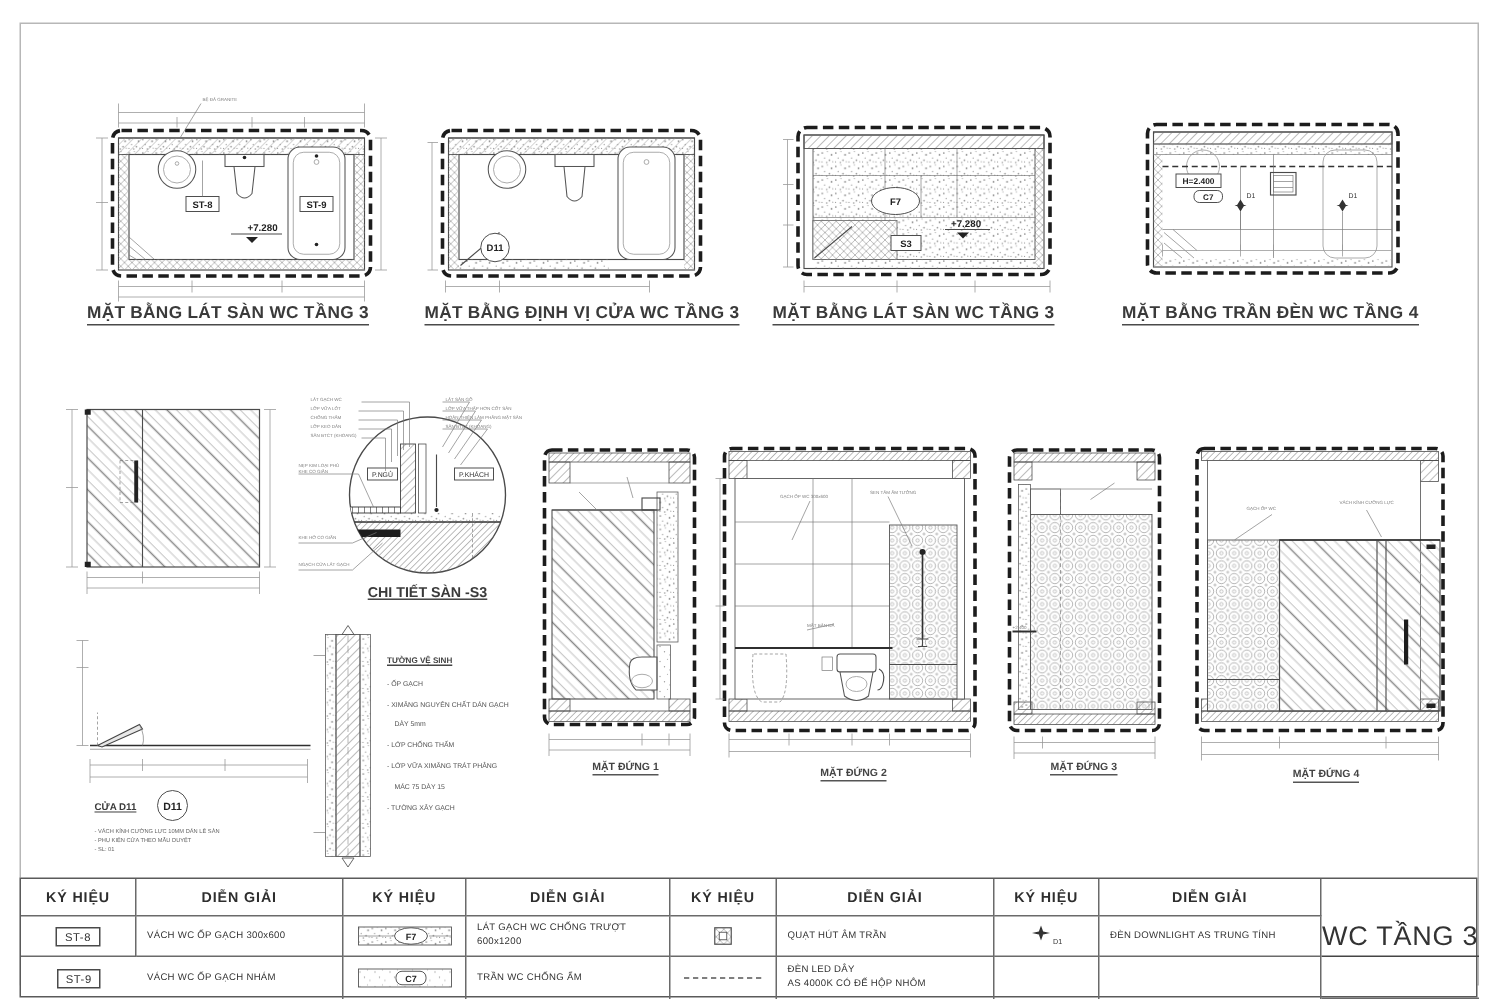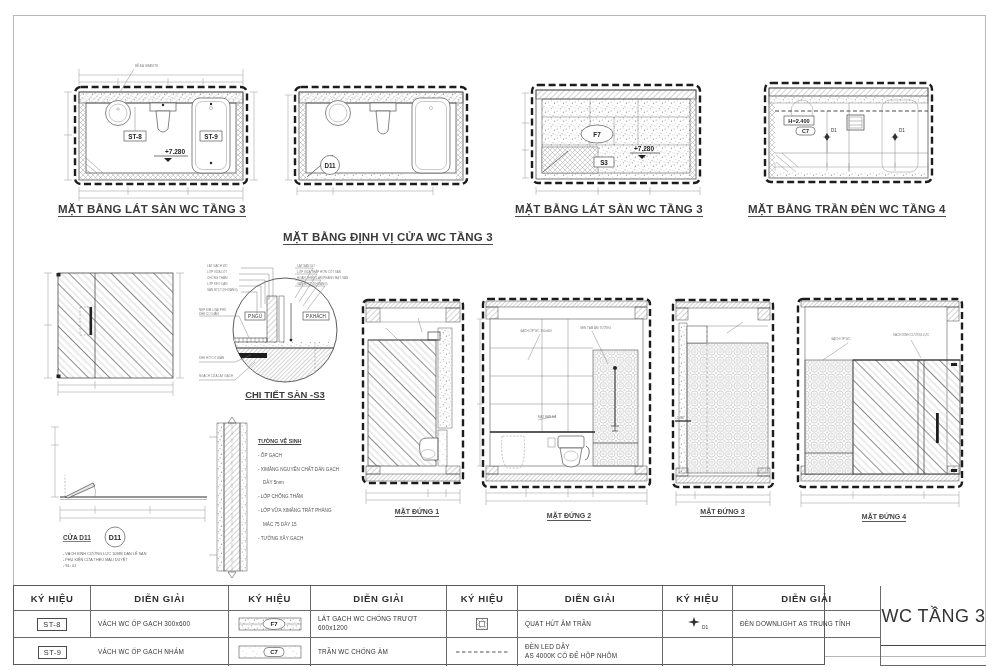--- a/index.html
+++ b/index.html
@@ -21,21 +21,21 @@
   #legend>div{border-right:1px solid #6a6a6a;border-bottom:1px solid #6a6a6a;display:flex;
           align-items:center;justify-content:center;box-sizing:border-box;overflow:hidden;}
   #legend>div.desc{justify-content:flex-start;padding-left:7px;}
   #legend>div.noborder-b{border-bottom:none;}
   #legend>div:nth-child(9n){border-right:none;}
   .hdr{font-size:9.5px;font-weight:600;letter-spacing:.6px;color:#2e2e2e;}
   .cellt{font-size:6.4px;color:#333;letter-spacing:.2px;line-height:1.35;}
   .tagbox-h{border:.9px solid #4a4a4a;padding:1px 5px;font-size:7.5px;color:#333;letter-spacing:.4px;}
   .titleblock{grid-row:1/4;grid-column:9;display:flex;align-items:center;justify-content:center;}
   .titleblock span{font-size:18px;font-weight:500;letter-spacing:.5px;color:#333;
-                   border-bottom:1.4px solid #444;padding-bottom:18px;}
+                   border-bottom:1.4px solid #444;padding-bottom:2px;}
   svg{position:absolute;overflow:visible;}
   svg text{font-family:"Liberation Sans",sans-serif;}
   .ln{stroke:#4a4a4a;fill:none;stroke-width:.75;}
   .lnb{stroke:#2f2f2f;fill:none;stroke-width:1.1;}
   .thin{stroke:#777;fill:none;stroke-width:.45;}
   .dim{stroke:#949494;fill:none;stroke-width:.5;}
   .dashb{fill:none;stroke:#1c1c1c;stroke-width:2.4;stroke-dasharray:7 3.6;}
   .fix{stroke:#555;fill:#fff;stroke-width:.7;}
   .fixg{stroke:#9a9a9a;fill:none;stroke-width:.55;}
   .tagbox{fill:#fff;stroke:#4a4a4a;stroke-width:.65;}
@@ -197,21 +197,21 @@
         <rect x="132.5" y="46.5" width="31" height="68" rx="7" class="fixg"></rect>
         <circle cx="148" cy="53" r="1.6" class="fixg"></circle>
       </g>
       <line x1="24" y1="122" x2="50" y2="100" class="ln"></line>
     </g>
     <g>
       <circle cx="47" cy="110" r="9.5" class="tagbox"></circle>
       <text x="47" y="112.6" text-anchor="middle" class="tagtext">D11</text>
     </g>
   </svg>
-  <div class="abs plan-title" style="left:283px;top:203px;width:210px;margin-top:28px;">
+  <div class="abs plan-title" style="left:283px;top:203px;width:210px;">
     <span>MẶT BẰNG ĐỊNH VỊ CỬA WC TẦNG 3</span>
   </div>
 
   <svg class="abs" style="left:520px;top:55px" width="200" height="150" viewBox="0 0 200 150">
     <g class="dim">
       <line x1="5" y1="38" x2="5" y2="123"></line>
         <line x1="2" y1="38" x2="9" y2="38"></line>
         <line x1="2" y1="68" x2="9" y2="68"></line>
         <line x1="2" y1="95" x2="9" y2="95"></line>
         <line x1="2" y1="123" x2="9" y2="123"></line>
@@ -607,21 +607,21 @@
       <line x1="8" y1="203" x2="8" y2="219"></line>
         <line x1="60" y1="203" x2="60" y2="211"></line>
         <line x1="131" y1="203" x2="131" y2="211"></line>
         <line x1="166" y1="203" x2="166" y2="219"></line>
     </g>
   </svg>
   <div class="abs elev-title" style="left:793px;top:513px;width:182px;">
     <span>MẶT ĐỨNG 4</span>
   </div>
 
-  <div id="legend" class="abs" style="left:13px;top:585px;width:812px;height:80px;">
+  <div id="legend" class="abs" style="left:13px;top:585px;width:972px;height:80px;">
 
     <div class="hdr">KÝ HIỆU</div>
     <div class="hdr">DIỄN GIẢI</div>
     <div class="hdr">KÝ HIỆU</div>
     <div class="hdr">DIỄN GIẢI</div>
     <div class="hdr">KÝ HIỆU</div>
     <div class="hdr">DIỄN GIẢI</div>
     <div class="hdr">KÝ HIỆU</div>
     <div class="hdr">DIỄN GIẢI</div>
     <div class="titleblock">

